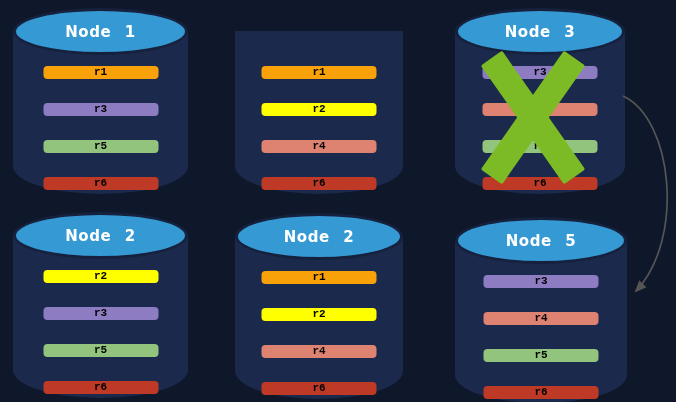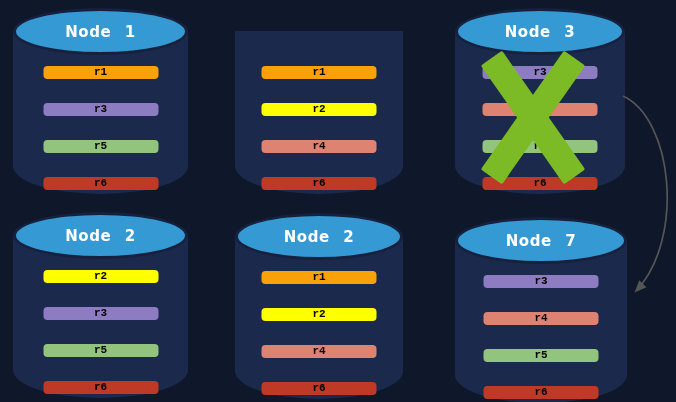--- a/index.html
+++ b/index.html
@@ -212,21 +212,21 @@
         </div>
       <div class="bar" style="background: rgb(190, 58, 38);">
           <span>r6</span>
         </div>
     </div>
   </div>
 
   <div class="node n6">
     <div class="cyl-body"></div>
     <div class="cyl-top">
-      <span class="node-label">Node 7</span>
+      <span class="node-label">Node 5</span>
     </div>
     <div class="bars">
       <div class="bar" style="background: rgb(142, 124, 195);">
           <span>r3</span>
         </div>
       <div class="bar" style="background: rgb(222, 130, 114);">
           <span>r4</span>
         </div>
       <div class="bar" style="background: rgb(147, 196, 125);">
           <span>r5</span>

